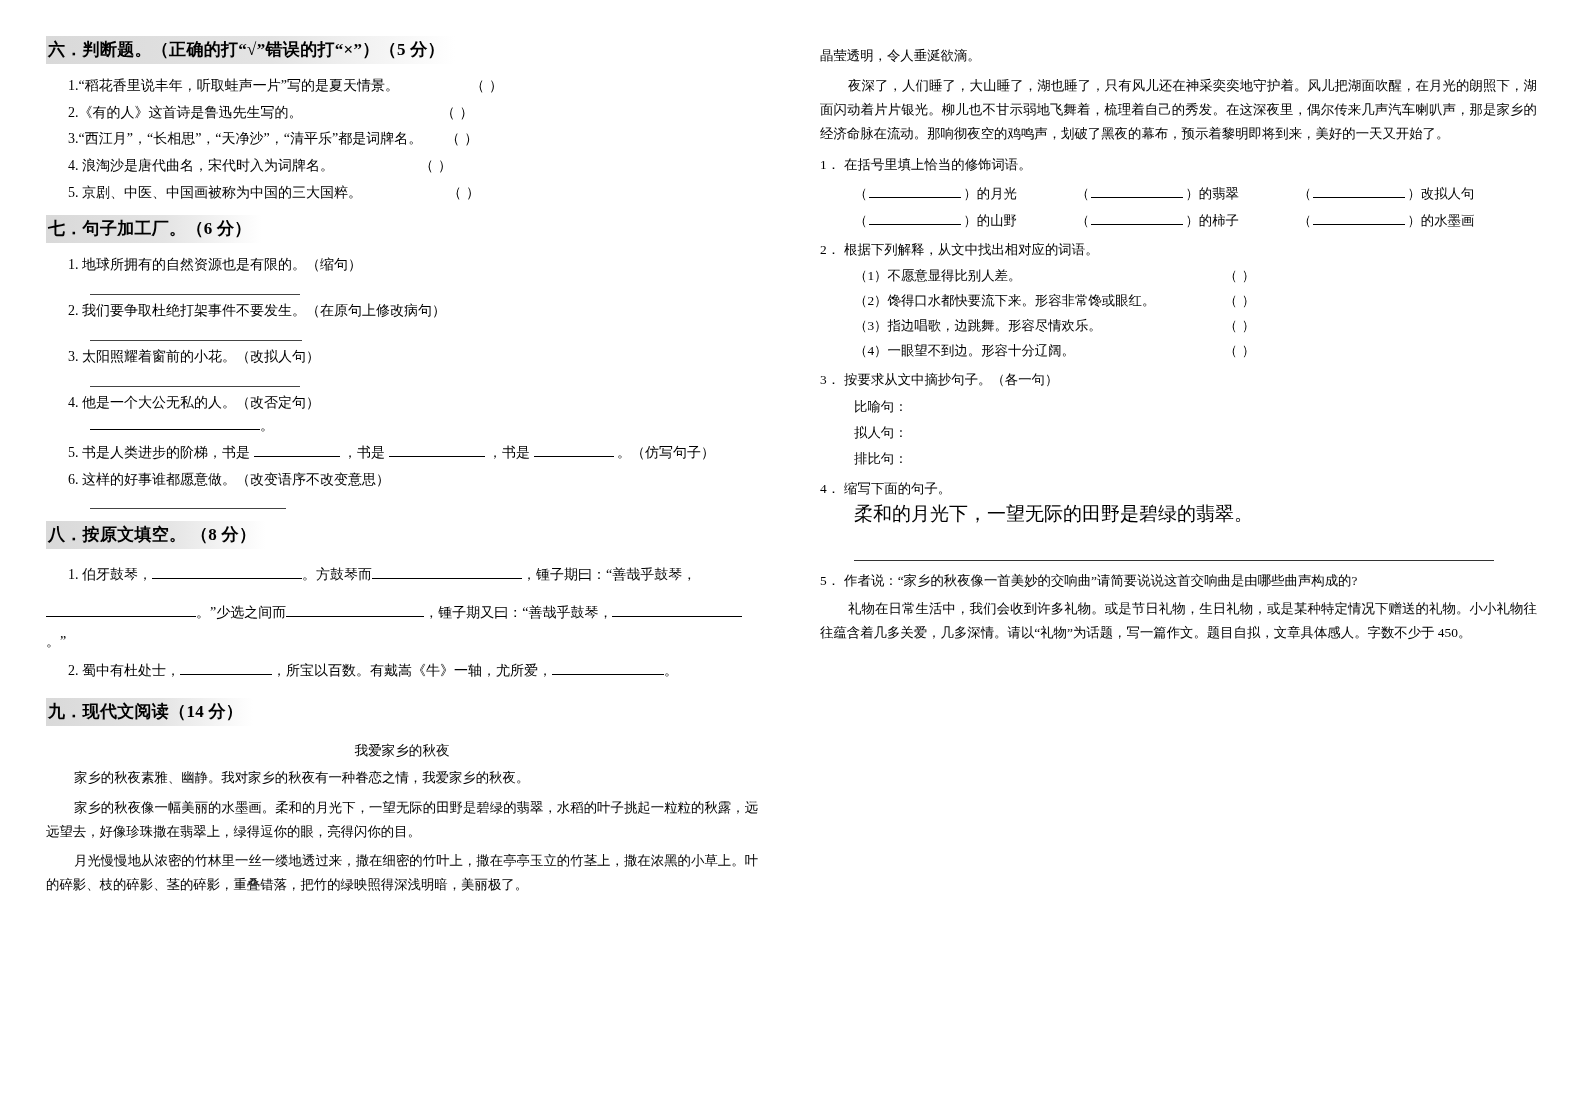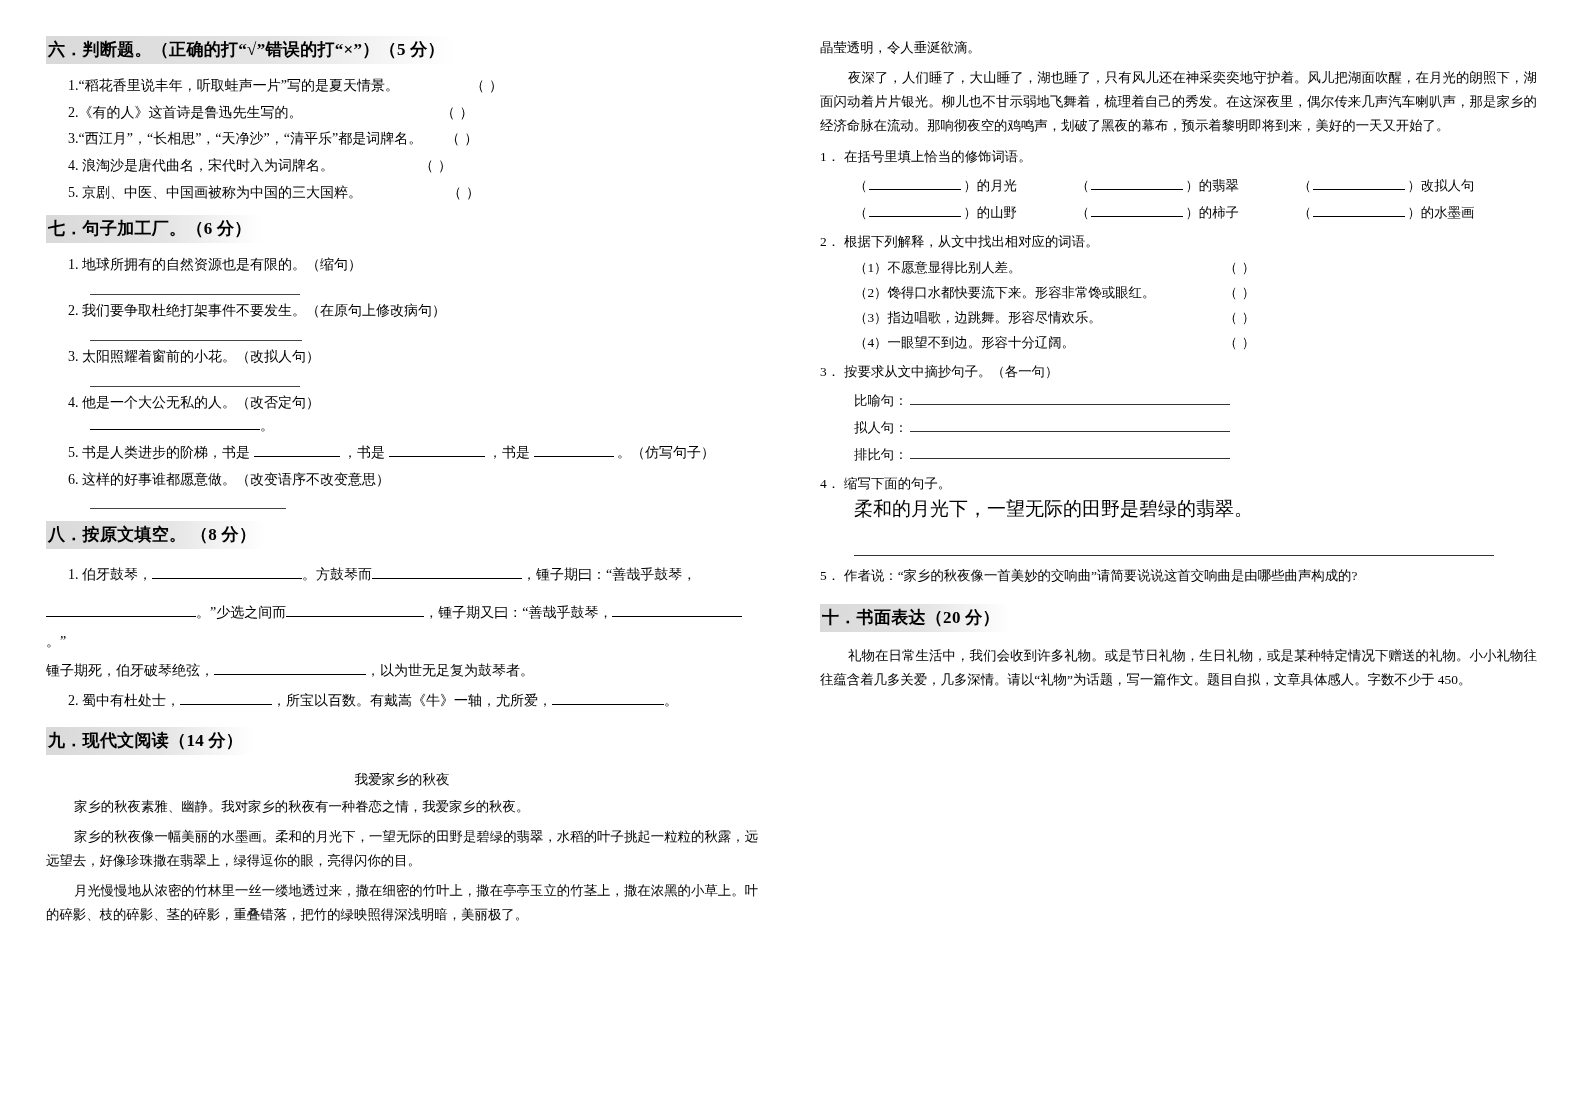--- a/index.html
+++ b/index.html
@@ -104,20 +104,21 @@
     margin: 7px 0 0 34px;
     font-size: 13.4px;
   }
   .defrow .dtext { width: 370px; }
   .defrow .dparen { letter-spacing: 0.5px; }
   .sentrow {
     display: flex;
     align-items: baseline;
     margin: 7px 0 0 34px;
     font-size: 13.4px;
+    flex-direction: column;
   }
   .sentrow .slab { width: 56px; }
   .sentrow .sline { flex: 1; border-bottom: 1px solid #333; height: 14px; max-width: 320px; }
   .longline {
     margin: 10px 0 0 34px;
     border-bottom: 1px solid #333;
     width: 640px;
     height: 14px;
   }
   .longline2 { margin-top: 16px; }
@@ -180,38 +181,35 @@
 
     <div class="sec-head-wrap">
       <div class="sec-head">八．按原文填空。 （8 分）</div>
     </div>
     <div class="q" style="line-height:2.1">
       <span>1. 伯牙鼓琴，</span><span class="fill-line" style="width:150px"></span><span>。方鼓琴而</span><span class="fill-line" style="width:150px"></span><span>，锺子期曰：“善哉乎鼓琴，</span>
     </div>
     <div class="q" style="padding-left:0;line-height:2.1;margin-top:8px">
       <span class="fill-line" style="width:150px"></span><span>。”少选之间而</span><span class="fill-line" style="width:138px"></span><span>，锺子期又曰：“善哉乎鼓琴，</span><span class="fill-line" style="width:130px"></span><span>。”</span>
     </div>
-    <div class="q" style="padding-left:0;line-height:2.1;margin-top:0">
-      <span>锺子期死，伯牙破琴绝弦，</span><span class="fill-line" style="width:152px"></span><span>，以为世无足复为鼓琴者。</span>
-    </div>
     <div class="q" style="line-height:2.1;margin-top:0">
       <span>2. 蜀中有杜处士，</span><span class="fill-line" style="width:92px"></span><span>，所宝以百数。有戴嵩《牛》一轴，尤所爱，</span><span class="fill-line" style="width:112px"></span><span>。</span>
     </div>
 
     <div class="sec-head-wrap">
       <div class="sec-head">九．现代文阅读（14 分）</div>
     </div>
     <div class="title-center">我爱家乡的秋夜</div>
     <div class="para">家乡的秋夜素雅、幽静。我对家乡的秋夜有一种眷恋之情，我爱家乡的秋夜。</div>
     <div class="para">家乡的秋夜像一幅美丽的水墨画。柔和的月光下，一望无际的田野是碧绿的翡翠，水稻的叶子挑起一粒粒的秋露，远远望去，好像珍珠撒在翡翠上，绿得逗你的眼，亮得闪你的目。</div>
     <div class="para">月光慢慢地从浓密的竹林里一丝一缕地透过来，撒在细密的竹叶上，撒在亭亭玉立的竹茎上，撒在浓黑的小草上。叶的碎影、枝的碎影、茎的碎影，重叠错落，把竹的绿映照得深浅明暗，美丽极了。</div>
   </div>
 
   <div class="col right">
-    <div class="para noindent" style="margin-top:0">晶莹透明，令人垂涎欲滴。</div>
+    <div class="para noindent" style="margin-top:8px">晶莹透明，令人垂涎欲滴。</div>
     <div class="para">夜深了，人们睡了，大山睡了，湖也睡了，只有风儿还在神采奕奕地守护着。风儿把湖面吹醒，在月光的朗照下，湖面闪动着片片银光。柳儿也不甘示弱地飞舞着，梳理着自己的秀发。在这深夜里，偶尔传来几声汽车喇叭声，那是家乡的经济命脉在流动。那响彻夜空的鸡鸣声，划破了黑夜的幕布，预示着黎明即将到来，美好的一天又开始了。</div>
 
     <div class="numq">
       <span class="lead">1．</span><span>在括号里填上恰当的修饰词语。</span>
     </div>
     <div class="sub-row">
       <div class="cell">（<span class="brk"></span><span>）的月光</span></div>
       <div class="cell">（<span class="brk"></span><span>）的翡翠</span></div>
       <div class="cell">（<span class="brk"></span><span>）改拟人句</span></div>
     </div>
@@ -260,18 +258,15 @@
     <div class="numq">
       <span class="lead">4．</span><span>缩写下面的句子。</span>
     </div>
     <div class="sub">柔和的月光下，一望无际的田野是碧绿的翡翠。</div>
     <div class="longline longline2"></div>
 
     <div class="numq">
       <span class="lead">5．</span><span>作者说：“家乡的秋夜像一首美妙的交响曲”请简要说说这首交响曲是由哪些曲声构成的?</span>
     </div>
 
-    <div class="sec-head-wrap" style="margin-top:18px">
-      <div class="sec-head">十．书面表达（20 分）</div>
-    </div>
     <div class="para">礼物在日常生活中，我们会收到许多礼物。或是节日礼物，生日礼物，或是某种特定情况下赠送的礼物。小小礼物往往蕴含着几多关爱，几多深情。请以“礼物”为话题，写一篇作文。题目自拟，文章具体感人。字数不少于 450。</div>
   </div>
 </div>
 
 </body></html>

